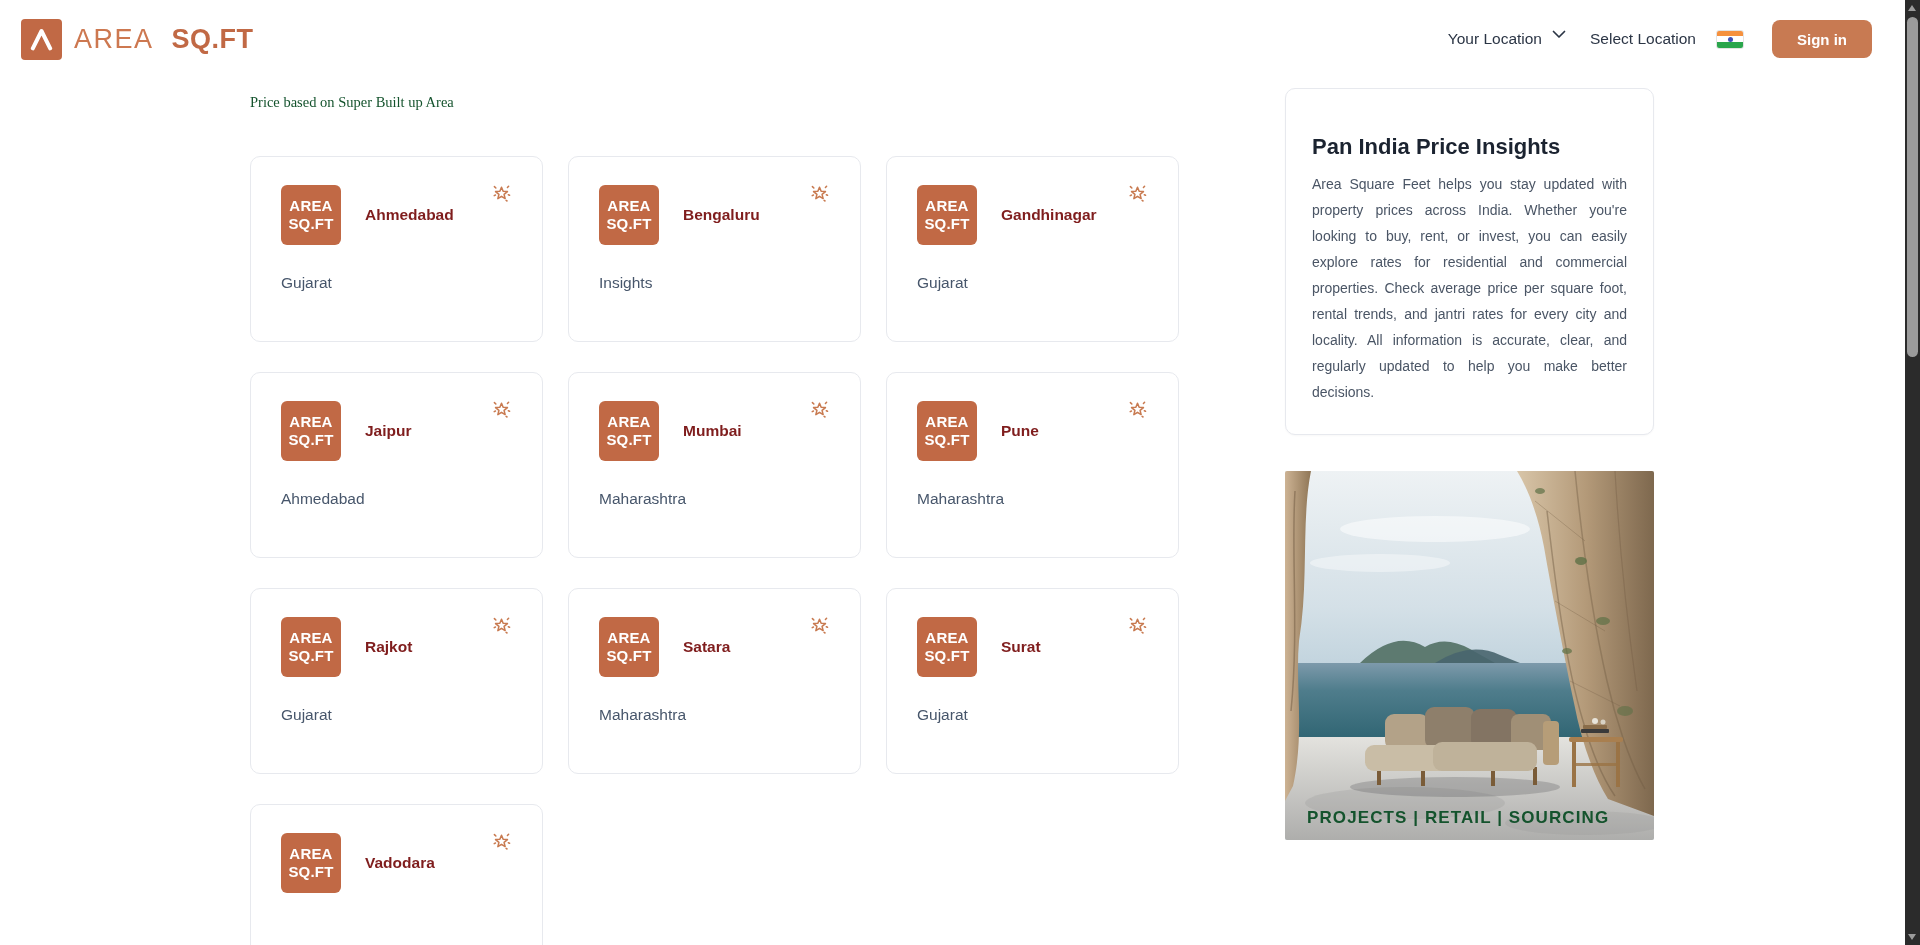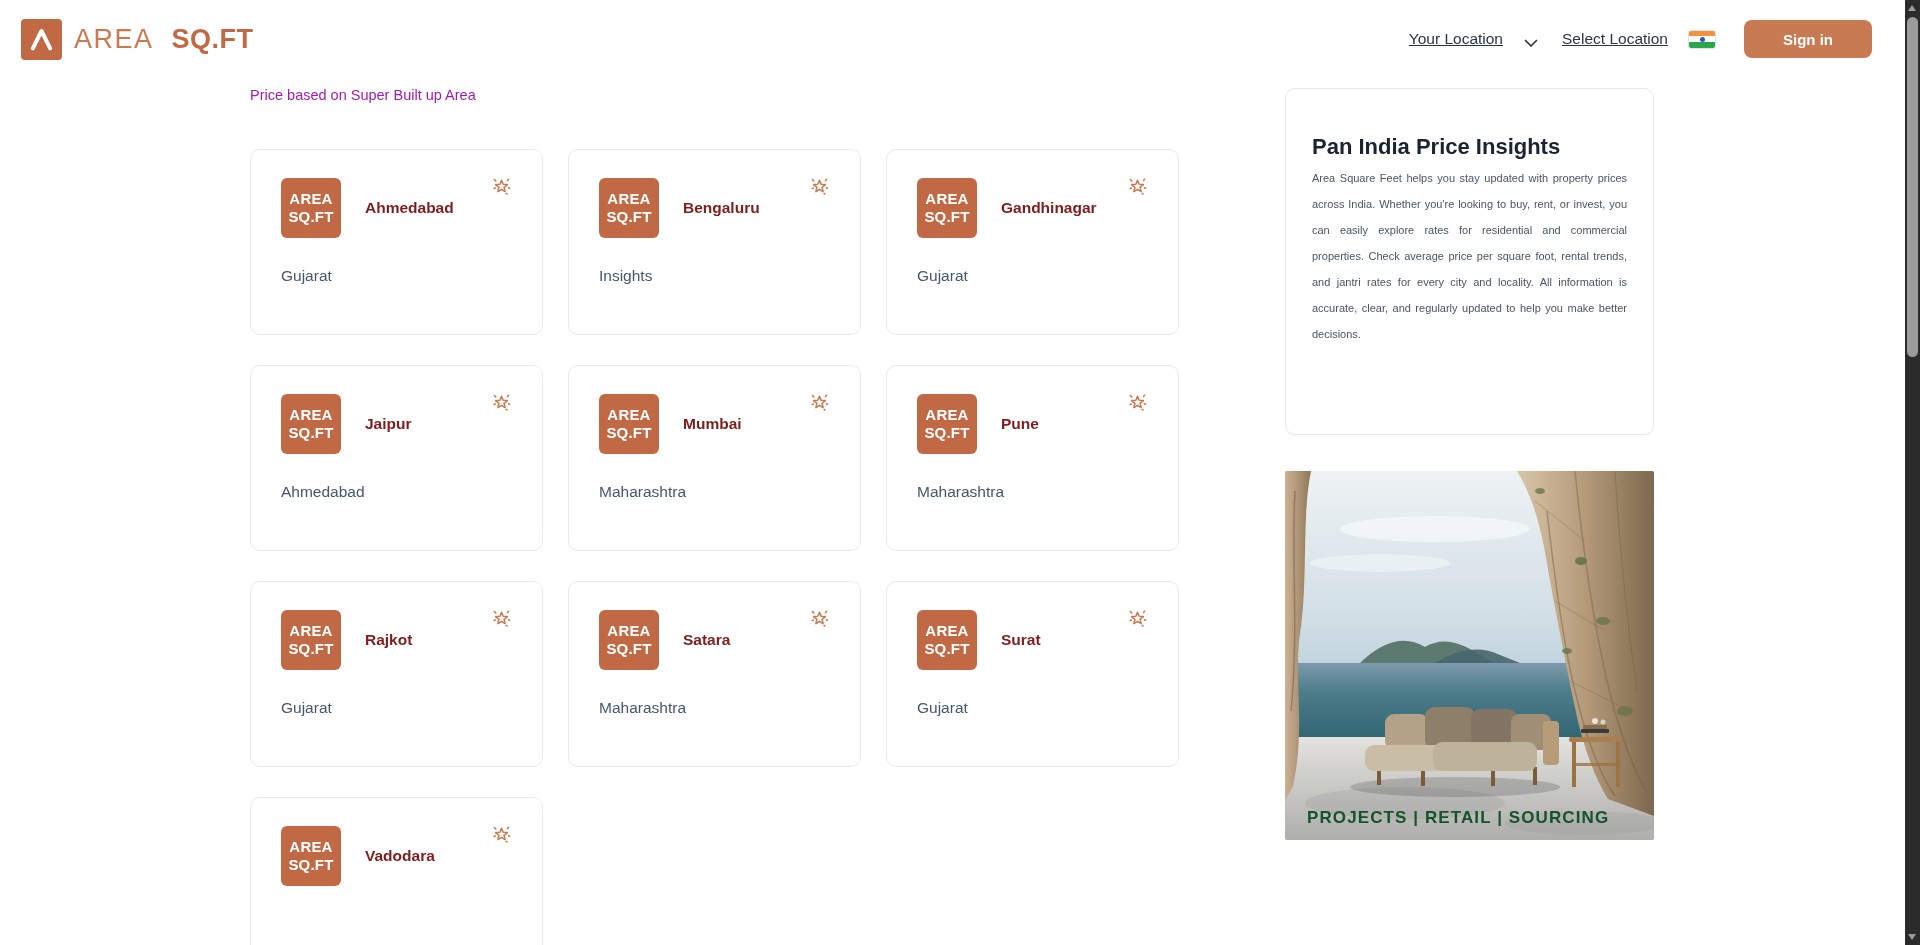--- a/index.html
+++ b/index.html
@@ -8,58 +8,58 @@
   .page { position:relative; width:1920px; height:945px; background:#fff; }
 
   
   .header { height:78px; display:flex; align-items:center; padding:0 48px 0 21px; background:#fff; }
   .logo { display:flex; align-items:center; gap:10px; cursor:pointer; }
   .logo-mark { width:41px; height:41px; background:#c16945; border-radius:4px;
     display:flex; align-items:center; justify-content:center; }
   .logo-area { font-size:27px; color:#cd7850; letter-spacing:1.5px; font-weight:400; margin-left:2px; }
   .logo-sqft { font-size:27px; color:#c16945; letter-spacing:0.5px; font-weight:700; margin-left:8px; }
   .header-nav { margin-left:auto; display:flex; align-items:center; font-size:15.5px; color:#2b3545; }
-  .nav-item { display:flex; align-items:flex-end; gap:21px; cursor:pointer;text-decoration:underline; }
+  .nav-item { display:flex; align-items:flex-start; gap:10px; cursor:pointer; }
   .your-location { margin-right:24px; }
   .select-location { margin-right:20px; }
   .flag { width:28px; height:19px; border-radius:3px; overflow:hidden; border:1px solid #e3e3e3;
     display:flex; flex-direction:column; margin-right:28px; }
   .flag .saffron { flex:1; background:#f5913e; }
   .flag .white { flex:1; background:#fff; display:flex; align-items:center; justify-content:center; }
   .flag .chakra { width:5px; height:5px; border-radius:50%; background:#3f51b5; }
   .flag .green { flex:1; background:#2aa64c; }
-  .signin-btn { width:128px; height:38px; background:#c87a52; border:none; border-radius:8px;
+  .signin-btn { width:100px; height:38px; background:#c87a52; border:none; border-radius:8px;
     color:#fff; font-size:15px; font-weight:700; font-family:"Liberation Sans",sans-serif; cursor:pointer; }
 
   
   .main-row { display:flex; align-items:flex-start; padding-left:250px; }
   .content-col { width:929px; }
   .page-title { margin-top:14px; font-size:23px; font-weight:500; color:#232e3e; line-height:30px; }
   .page-title .accent { color:#c7744e; }
-  .page-subtitle { margin-top:7px; font-size:14.5px; color:#a21caf; line-height:20px; }
+  .page-subtitle { margin-top:14px; font-size:14.5px; color:#14532d; line-height:20px;font-family:Liberation Serif, serif; }
 
   .city-grid { margin-top:44px; display:grid; grid-template-columns:repeat(3,293px);
     column-gap:25px; row-gap:30px; }
   .city-card { position:relative; width:293px; height:186px; background:#fff;
     border:1px solid #e7e9ee; border-radius:10px; padding:28px 28px 0 30px; cursor:pointer; }
   .card-top { display:flex; align-items:center; gap:24px; }
   .badge { width:60px; height:60px; min-width:60px; background:#c16945; border-radius:6px;
     color:#fff; display:flex; flex-direction:column; align-items:center; justify-content:center;
     font-weight:700; font-size:15px; line-height:1.2; letter-spacing:0.2px; }
   .city-name { font-size:15.5px; color:#7f1d1d; font-weight:600; }
   .sparkle { position:absolute; top:25px; right:29px; }
   .state { margin-top:29px; font-size:15.5px; color:#47566b; }
 
   
   .sidebar-col { width:369px; margin-left:106px; }
   .insights-card { margin-top:10px; width:369px; height:347px; background:#fff;
     border:1px solid #e7e9ee; border-radius:10px; padding:44px 26px;
     box-shadow:0 1px 2px rgba(0,0,0,0.03); }
   .insights-title { font-size:22px; font-weight:700; color:#1b2330; line-height:28px; }
-  .insights-body { margin-top:4px; font-size:11px; color:#4a5565; line-height:26px; text-align:justify; }
+  .insights-body { margin-top:10px; font-size:14px; color:#4a5565; line-height:26px; text-align:justify; }
 
   .ad { position:relative; margin-top:36px; width:369px; height:369px; overflow:hidden;
     border-radius:2px; cursor:pointer; background:#d7e2e8; }
   .ad svg.scene { position:absolute; inset:0; }
   .khazana { position:absolute; top:20px; left:22px; color:#121212; }
   .khazana-name { display:inline-block; font-size:30px; font-weight:700; letter-spacing:-1px;
     line-height:1.05; border-top:4px solid #121212; border-bottom:2px solid #121212; padding:0 3px 3px 1px; }
   .khazana-tag { margin-top:4px; font-family:"Liberation Serif",serif; font-size:9.5px;
     font-weight:700; letter-spacing:2.1px; }
   .ad-headline { position:absolute; top:136px; left:22px; }

